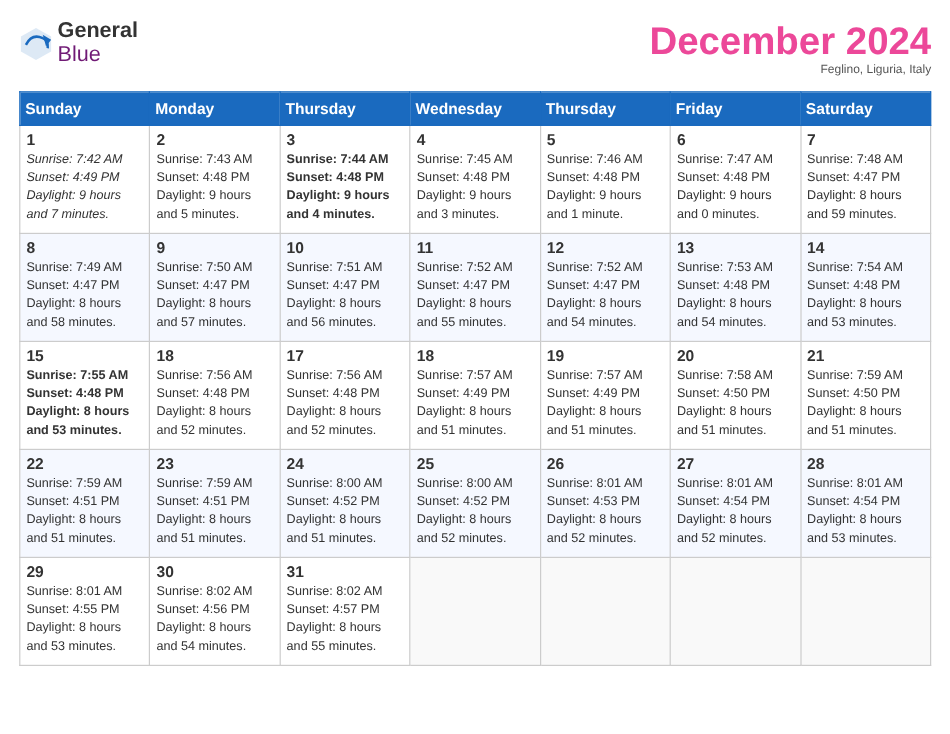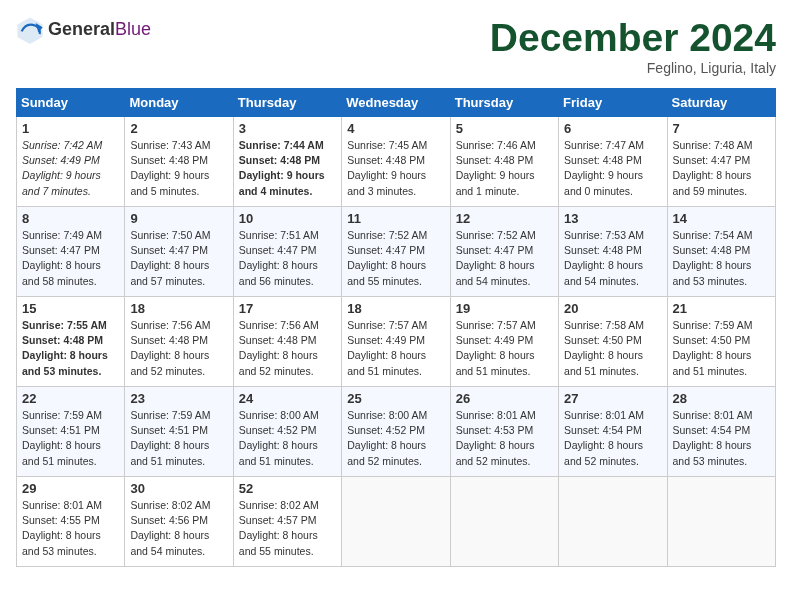--- a/index.html
+++ b/index.html
@@ -16,47 +16,47 @@
       align-items: flex-start;
       margin-bottom: 12px;
     }
     .logo {
       display: flex;
       align-items: center;
       gap: 4px;
     }
     .logo-text {
       display: flex;
-      flex-direction: row;
+      flex-direction: column;
       line-height: 1.1;
     }
     .logo-general {
       font-size: 18px;
       font-weight: bold;
       color: #333;
     }
     .logo-blue {
       font-size: 18px;
       font-weight: normal;
       color: #701a75;
     }
     .logo-icon {
       width: 28px;
       height: 28px;
     }
     .title-section {
       text-align: right;
     }
     .main-title {
-      font-size: 39px;
+      font-size: 32px;
       font-weight: bold;
-      color: #14532d;
+      color: #ec4899;
     }
     .subtitle {
-      font-size: 14px;
+      font-size: 10px;
       color: #555;
     }
     .calendar {
       width: 100%;
       border-collapse: collapse;
       font-size: 11px;
     }
     .calendar thead tr th {
       background: #1a6abf;
       color: #fff;
@@ -342,21 +342,21 @@
 and 53 minutes.</div>
         </td>
         <td>
           <span class="day-num">30</span>
           <div class="day-info" style="white-space: pre-line;">Sunrise: 8:02 AM
 Sunset: 4:56 PM
 Daylight: 8 hours
 and 54 minutes.</div>
         </td>
         <td>
-          <span class="day-num">52</span>
+          <span class="day-num">31</span>
           <div class="day-info" style="white-space: pre-line;">Sunrise: 8:02 AM
 Sunset: 4:57 PM
 Daylight: 8 hours
 and 55 minutes.</div>
         </td>
         <td class="empty-cell"></td>
         <td class="empty-cell"></td>
         <td class="empty-cell"></td>
         <td class="empty-cell"></td>
       </tr>

